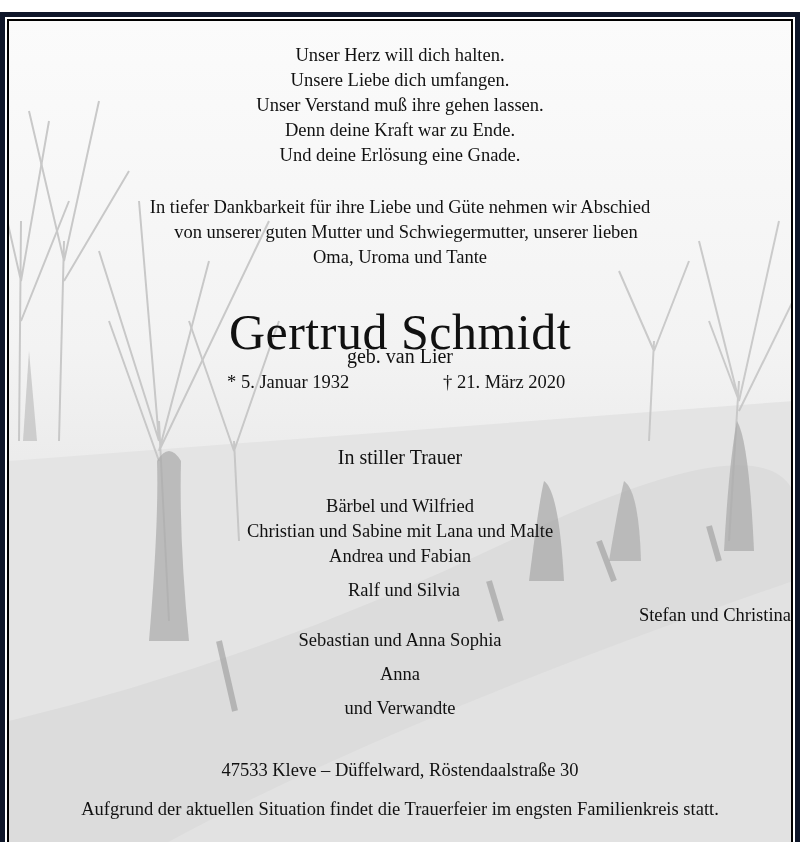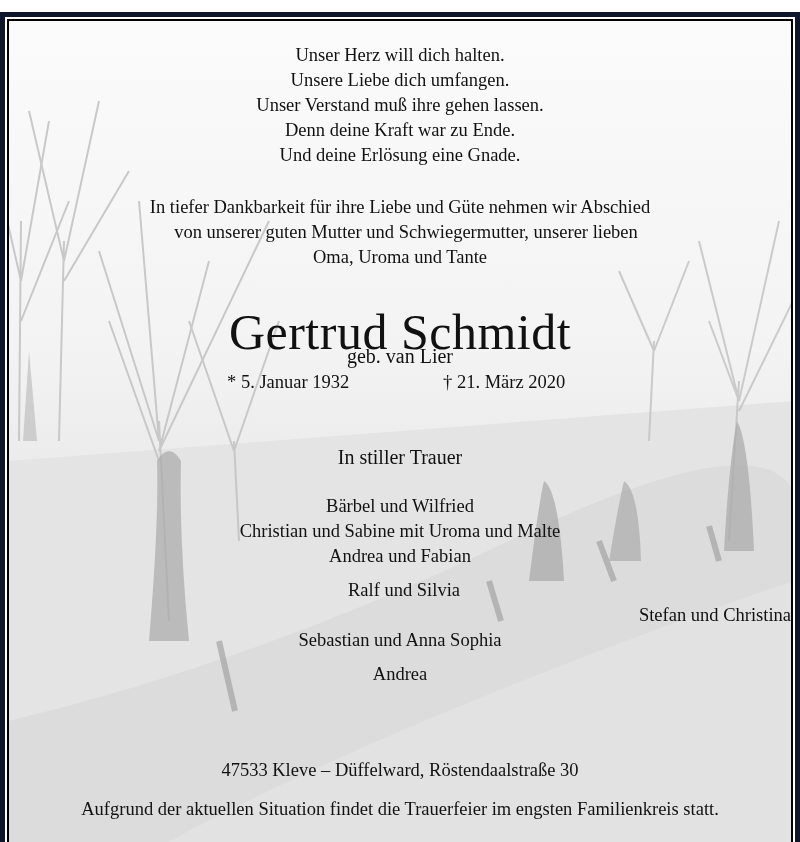--- a/index.html
+++ b/index.html
@@ -82,26 +82,27 @@
       <div class="line text" style="top:224px;">Oma, Uroma und Tante</div>
 
       <div class="line name" style="top:282px;">Gertrud Schmidt</div>
       <div class="line small" style="top:324px;">geb. van Lier</div>
       <div class="dates" style="left:218px;">* 5. Januar 1932</div>
       <div class="dates" style="left:434px;">† 21. März 2020</div>
 
       <div class="line small" style="top:425px;">In stiller Trauer</div>
 
       <div class="line text" style="top:473px;">Bärbel und Wilfried</div>
-      <div class="line text" style="top:498px;">Christian und Sabine mit Uroma und Malte</div>
+      <div class="line text" style="top:498px;">Christian und Sabine mit Lana und Malte</div>
       <div class="line text" style="top:523px;">Andrea und Fabian</div>
 
       <div class="line text" style="top:557px;padding-left:8px;">Ralf und Silvia</div>
       <div class="line text" style="top:582px;text-align:right;">Stefan und Christina</div>
       <div class="line text" style="top:607px;">Sebastian und Anna Sophia</div>
 
-      <div class="line text" style="top:641px;">Andrea</div>
+      <div class="line text" style="top:641px;">Anna</div>
+      <div class="line text" style="top:675px;">und Verwandte</div>
 
       <div class="line text" style="top:737px;">47533 Kleve – Düffelward, Röstendaalstraße 30</div>
       <div class="line text" style="top:776px;">Aufgrund der aktuellen Situation findet die Trauerfeier im engsten Familienkreis statt.</div>
     </div>
   </div>
 </div>
 
 </body></html>

